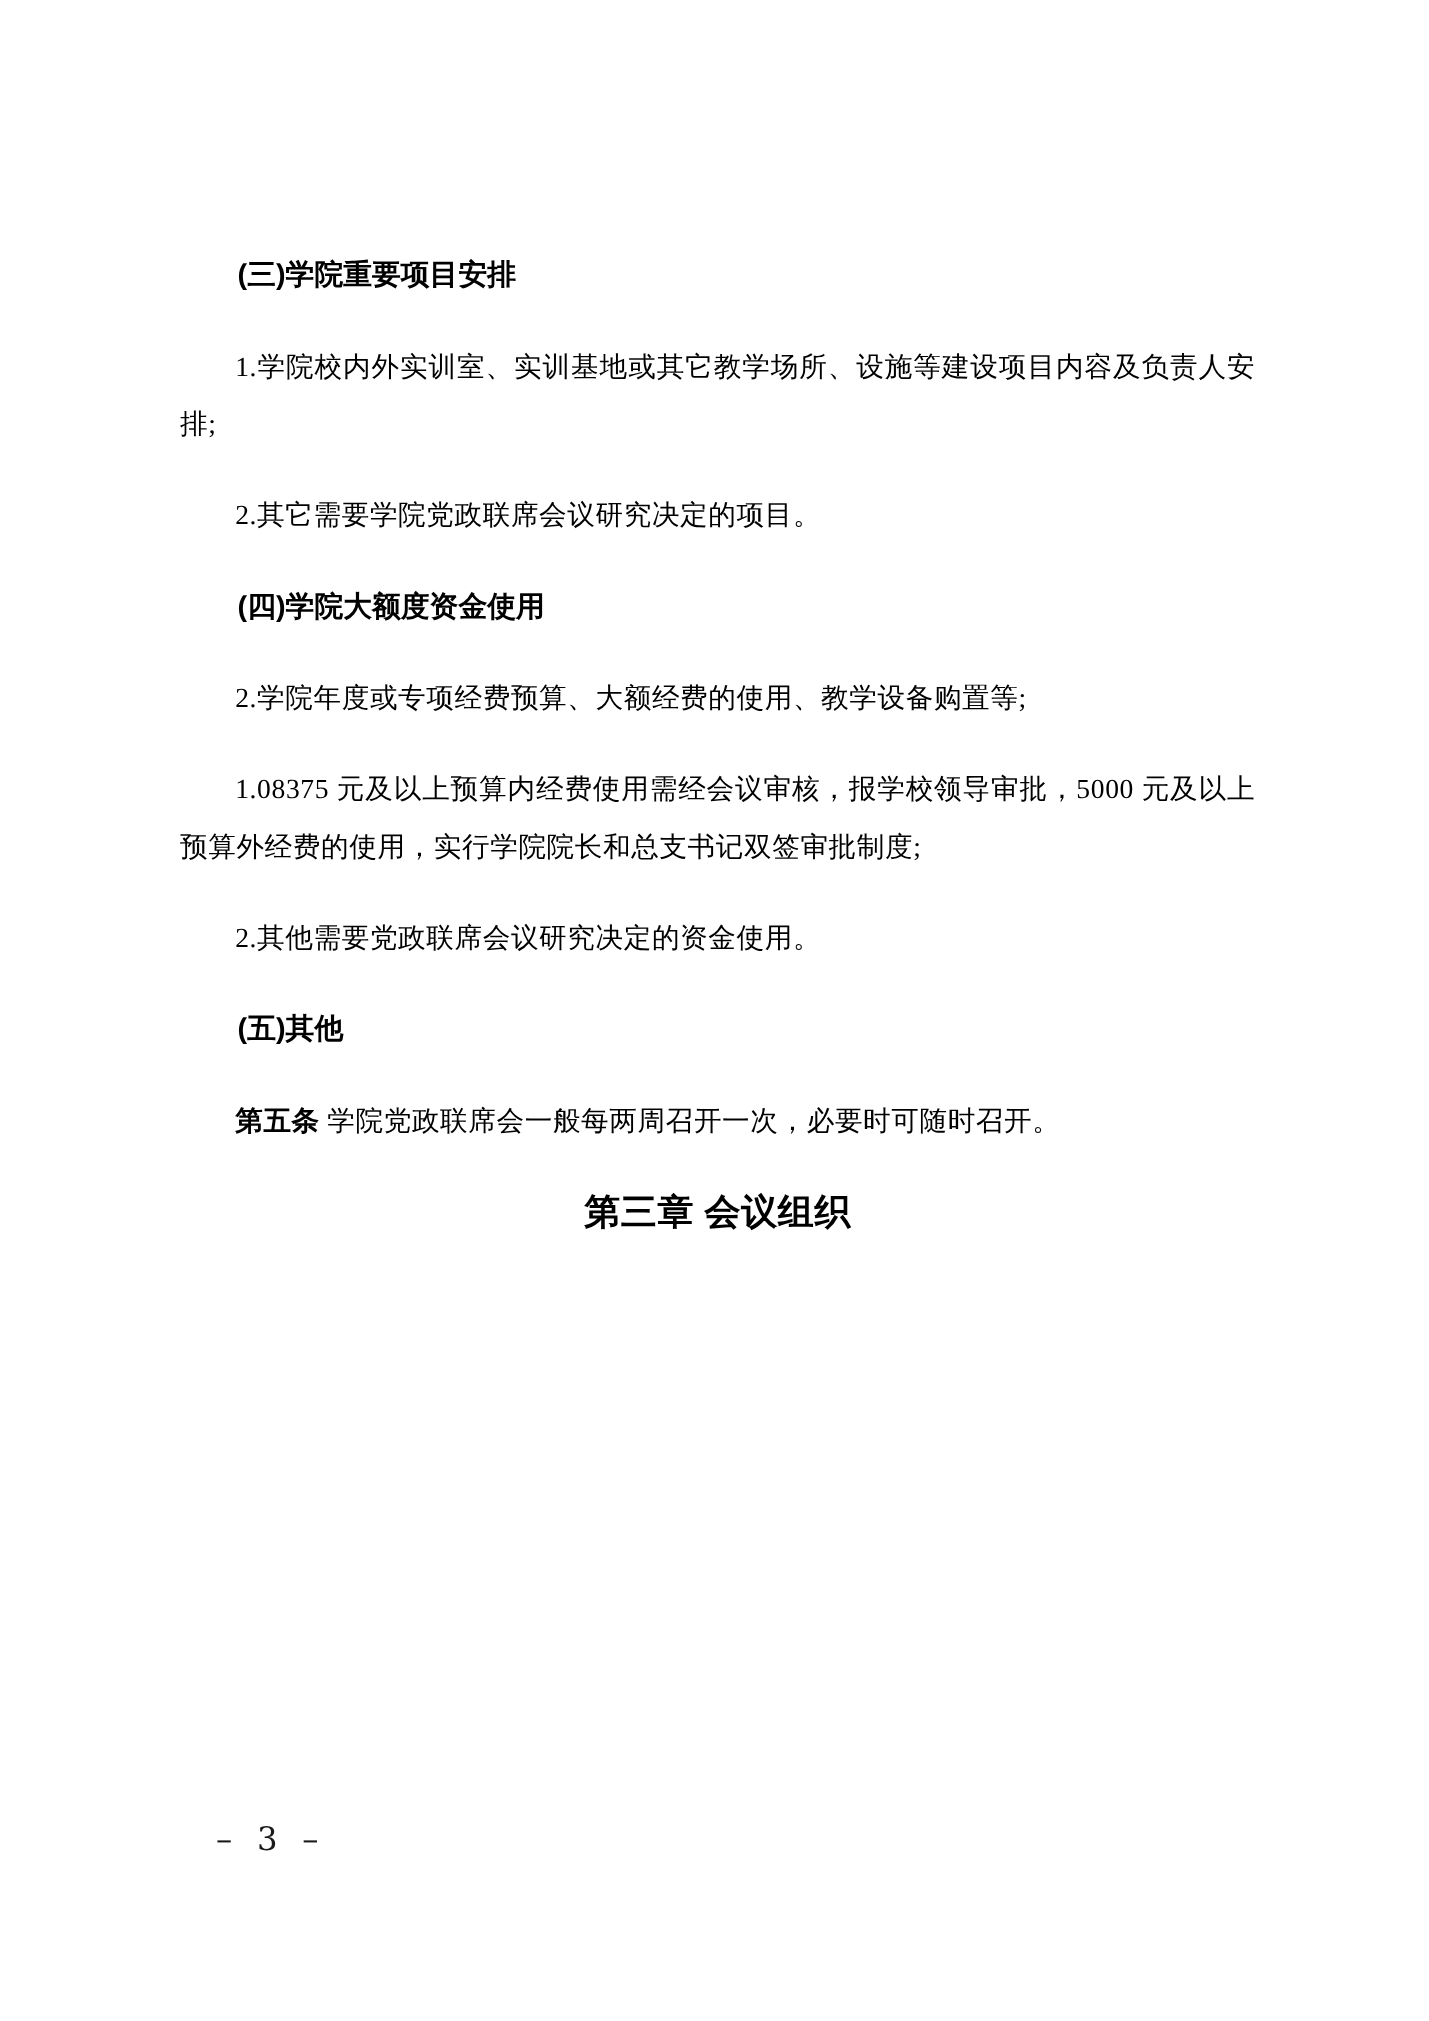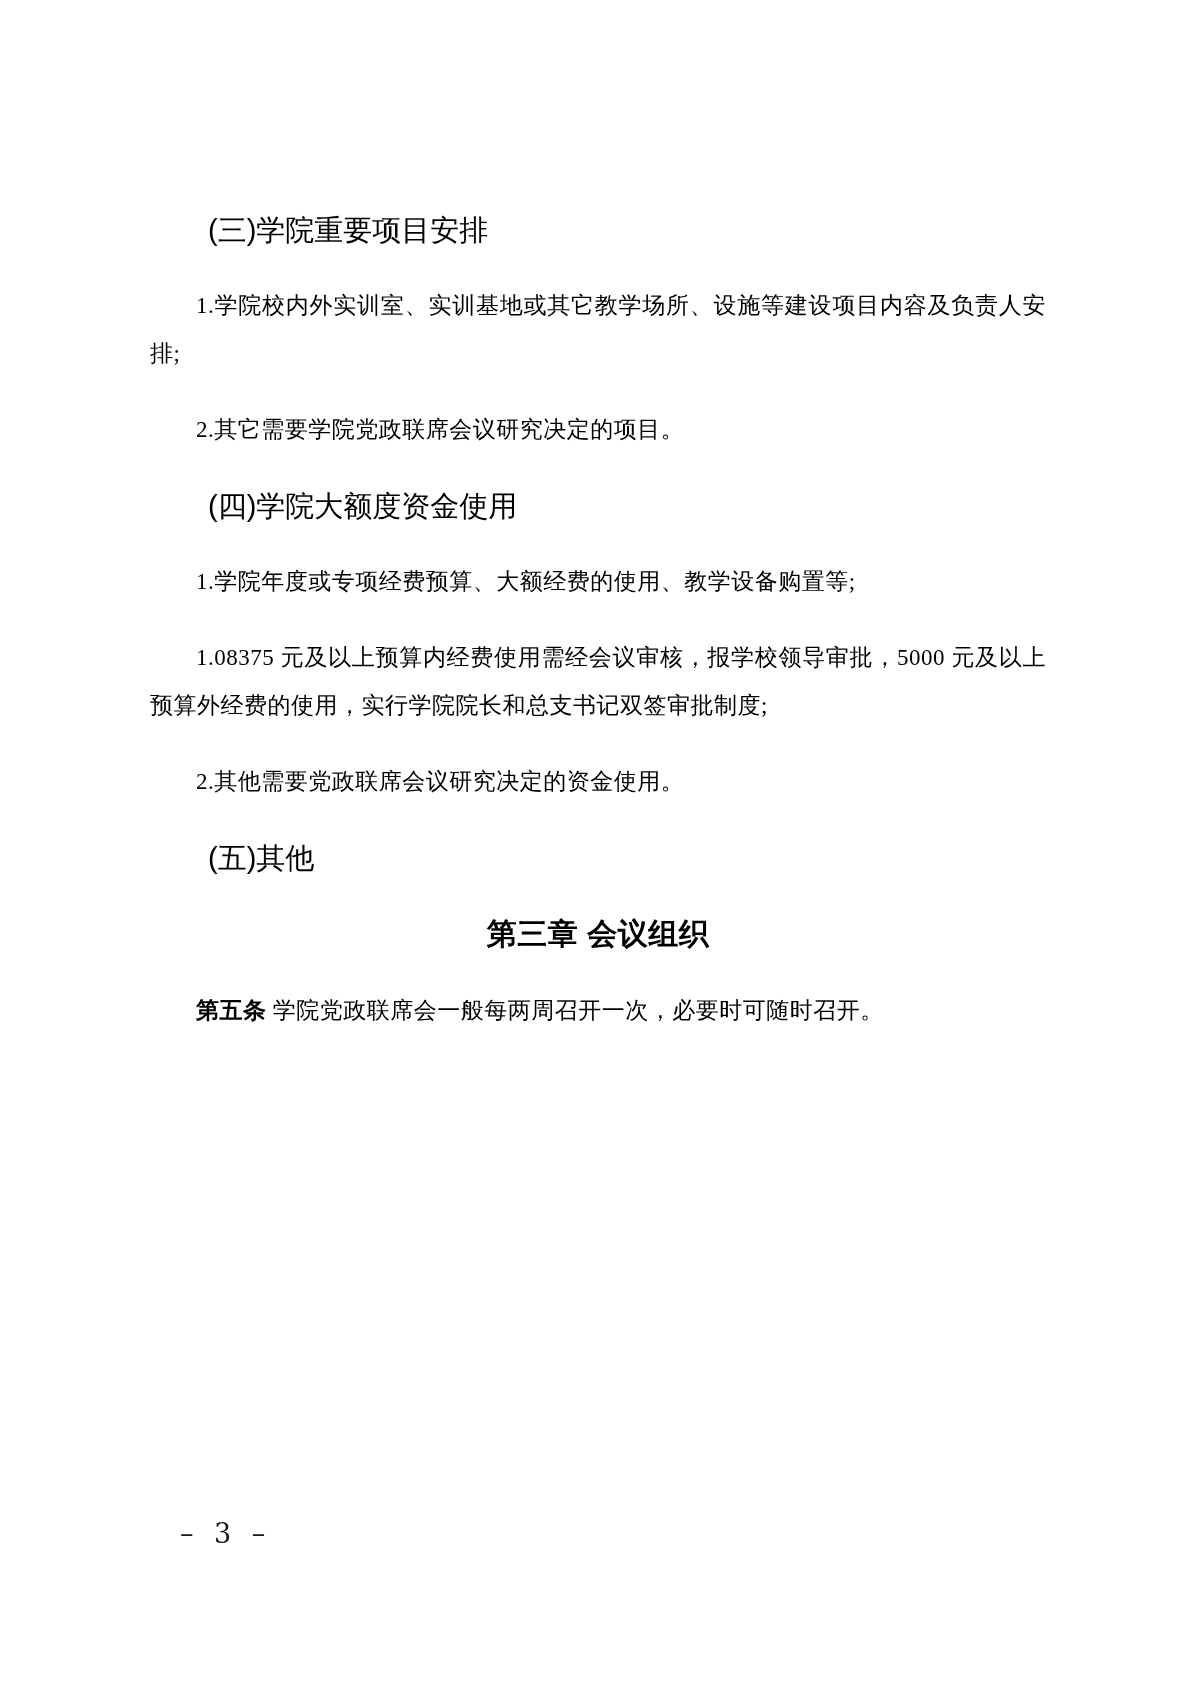--- a/index.html
+++ b/index.html
@@ -30,22 +30,22 @@
     margin: 0 0 28px 0;
     font-size: 23px;
     line-height: 48px;
     text-align: justify;
     text-indent: 2em;
     font-family: "Liberation Serif", serif;
     letter-spacing: 0.5px;
   }
   .sec-heading {
     font-family: "Liberation Sans", sans-serif;
-    font-weight: 400;
-    font-size: 29px;
+    font-weight: 700;
+    font-size: 24px;
     text-align: left;
     letter-spacing: 0;
   }
   .chapter-heading {
     font-family: "Liberation Sans", sans-serif;
     font-weight: 700;
     font-size: 30px;
     text-align: center;
     text-indent: 0;
   }
@@ -71,30 +71,30 @@
 
     <p class="block sec-heading">(三)学院重要项目安排</p>
 
     <p class="block">1.学院校内外实训室、实训基地或其它教学场所、设施等建设项目内容及负责人安排;</p>
 
 
     <p class="block">2.其它需要学院党政联席会议研究决定的项目。</p>
 
     <p class="block sec-heading">(四)学院大额度资金使用</p>
 
-    <p class="block">1.学院年度或专项经费预算、大额经费的使用、教学设备购置等;</p>
+    <p class="block">2.学院年度或专项经费预算、大额经费的使用、教学设备购置等;</p>
 
     <p class="block">1.08375 元及以上预算内经费使用需经会议审核，报学校领导审批，5000 元及以上预算外经费的使用，实行学院院长和总支书记双签审批制度;</p>
 
 
     <p class="block">2.其他需要党政联席会议研究决定的资金使用。</p>
 
     <p class="block sec-heading">(五)其他</p>
 
 
+    <p class="block"><span class="lead">第五条</span><span> 学院党政联席会一般每两周召开一次，必要时可随时召开。</span></p>
+
     <p class="block chapter-heading">第三章 会议组织</p>
-
-    <p class="block"><span class="lead">第五条</span><span> 学院党政联席会一般每两周召开一次，必要时可随时召开。</span></p>
 
   </div>
 
   <div class="page-footer">– 3 –</div>
 </div>
 
 </body></html>

